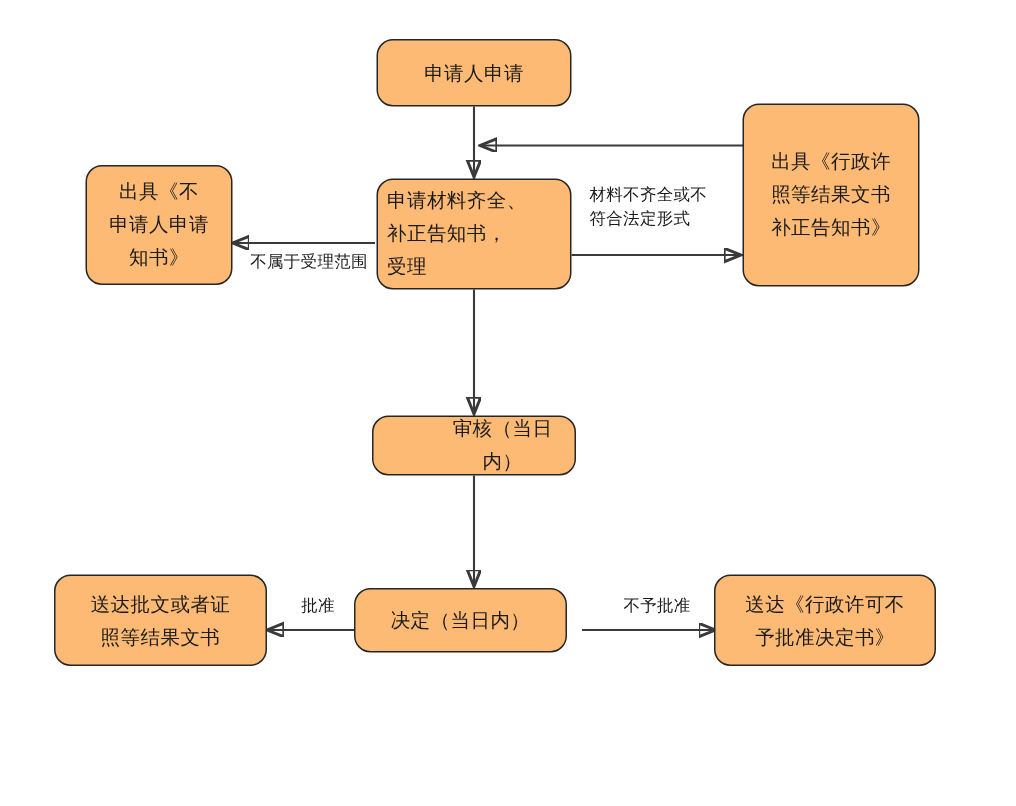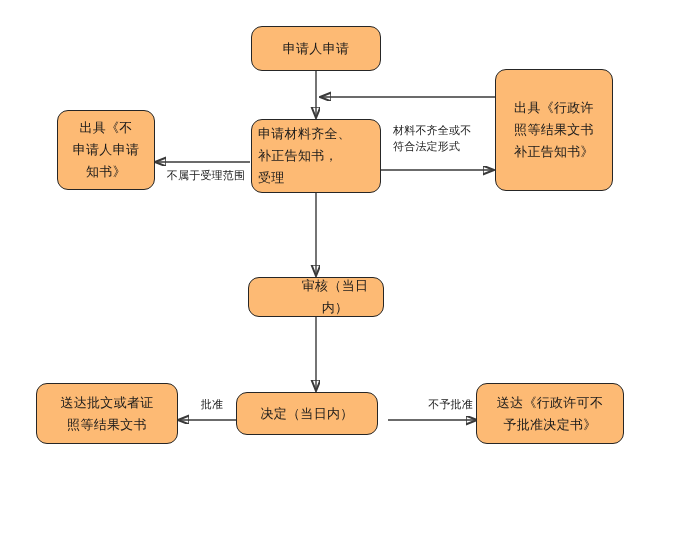--- a/index.html
+++ b/index.html
@@ -133,15 +133,15 @@
 予批准决定书》</span>
   </div>
 
   <div class="edge-label" style="left:160px; top:139px; width:92px; text-align:center;margin-top:28px;">不属于受理范围</div>
 
   <div class="edge-label" style="left:393px; top:122px; width:100px; text-align:left;">材料不齐全或不
 符合法定形式</div>
 
   <div class="edge-label" style="left:184px; top:396px; width:56px; text-align:center;">批准</div>
 
-  <div class="edge-label" style="left:403px; top:396px; width:70px; text-align:right;">不予批准</div>
+  <div class="edge-label" style="left:403px; top:396px; width:70px; text-align:center;">不予批准</div>
 
 </div>
 
 </body></html>

